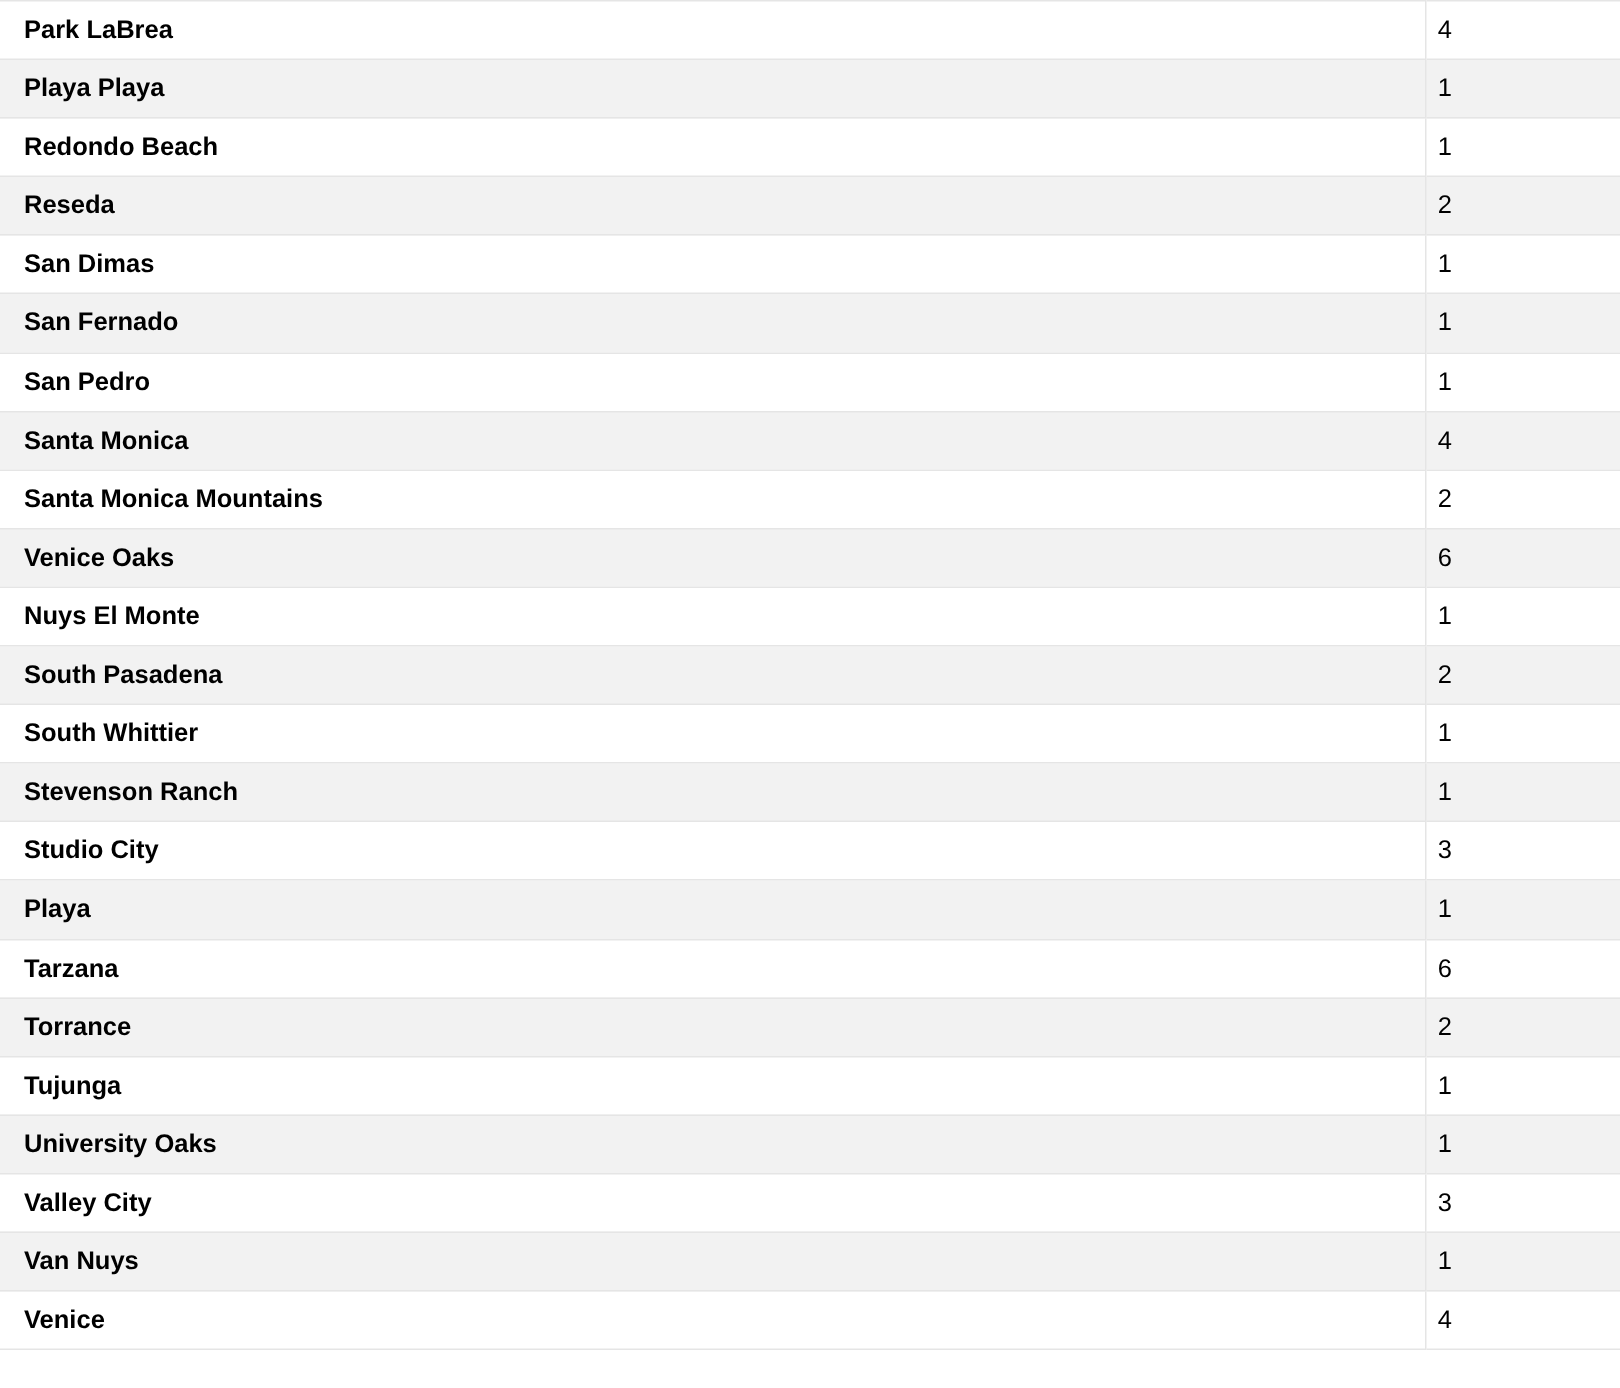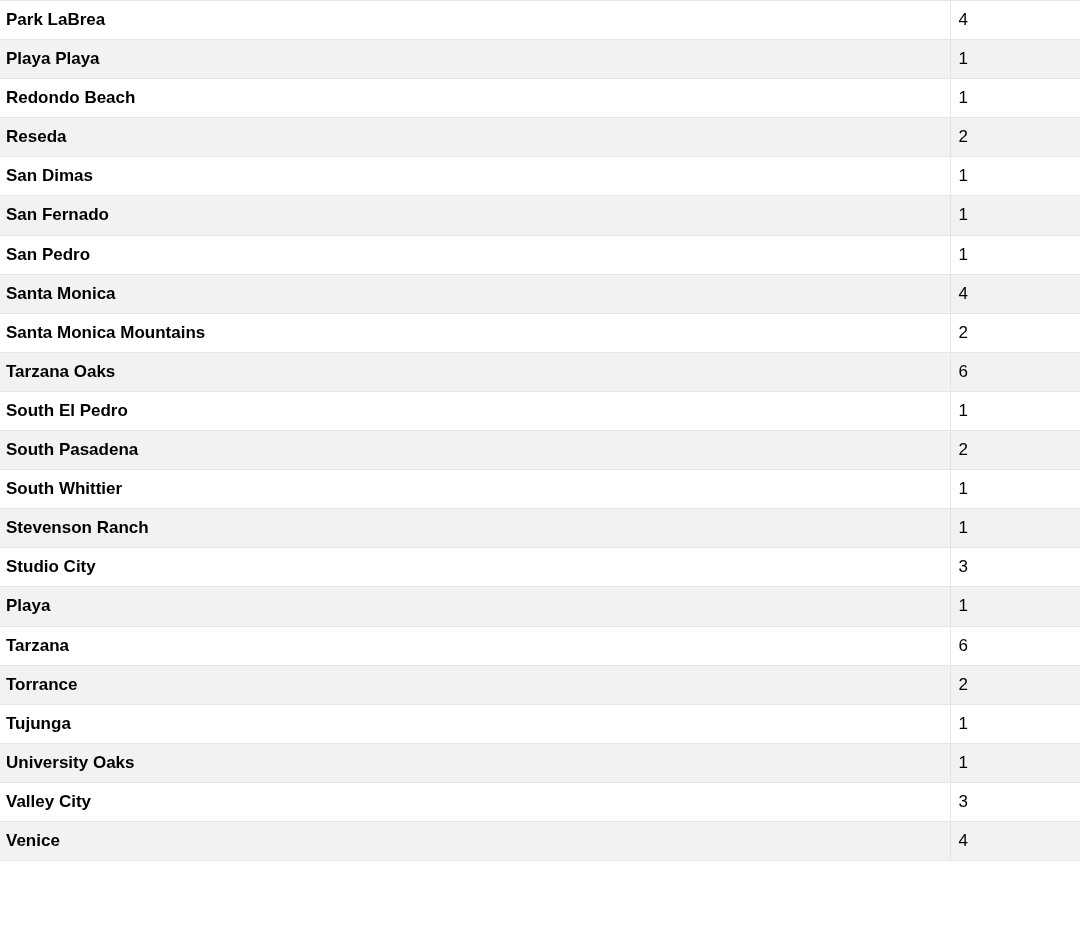--- a/index.html
+++ b/index.html
@@ -20,21 +20,21 @@
     tr {
       border-bottom: 1px solid #e5e5e5;
     }
     tr:first-child {
       border-top: 1px solid #e5e5e5;
     }
     tr:nth-child(even) {
       background-color: #f2f2f2;
     }
     td {
-      padding: 8px 6px;
+      padding: 8px 16px;
       vertical-align: middle;
       color: #000;
       line-height: 1.3;
     }
     td.name {
       font-weight: 600;
       width: 950px;
       border-right: 1px solid #e5e5e5;
     }
     td.count {
@@ -77,25 +77,25 @@
       </tr>
       <tr>
         <td class="name">Santa Monica</td>
         <td class="count">4</td>
       </tr>
       <tr>
         <td class="name">Santa Monica Mountains</td>
         <td class="count">2</td>
       </tr>
       <tr>
-        <td class="name">Tarzana Oaks</td>
+        <td class="name">Venice Oaks</td>
         <td class="count">6</td>
       </tr>
       <tr>
-        <td class="name">South El Pedro</td>
+        <td class="name">Nuys El Monte</td>
         <td class="count">1</td>
       </tr>
       <tr>
         <td class="name">South Pasadena</td>
         <td class="count">2</td>
       </tr>
       <tr>
         <td class="name">South Whittier</td>
         <td class="count">1</td>
       </tr>
@@ -125,17 +125,21 @@
       </tr>
       <tr>
         <td class="name">University Oaks</td>
         <td class="count">1</td>
       </tr>
       <tr>
         <td class="name">Valley City</td>
         <td class="count">3</td>
       </tr>
       <tr>
+        <td class="name">Van Nuys</td>
+        <td class="count">1</td>
+      </tr>
+      <tr>
         <td class="name">Venice</td>
         <td class="count">4</td>
       </tr>
     </tbody>
 </table>
 
 </body></html>

